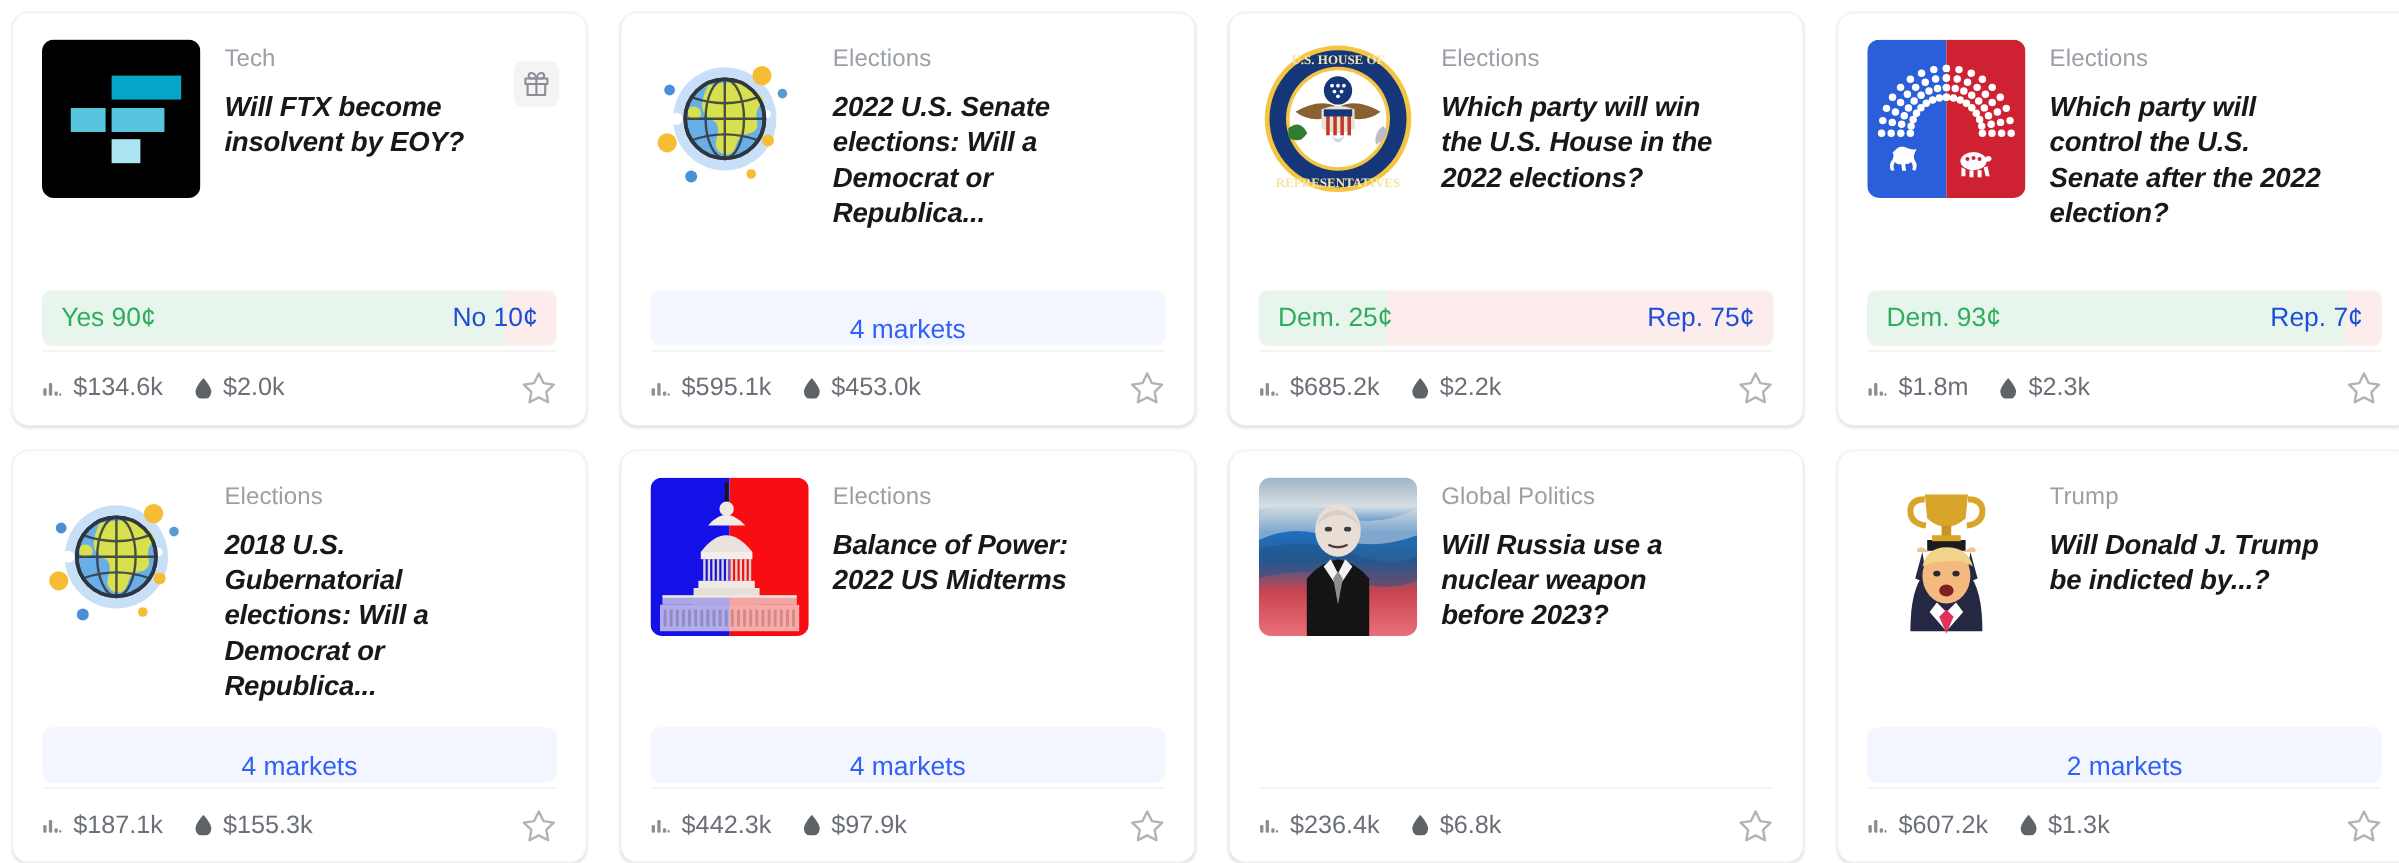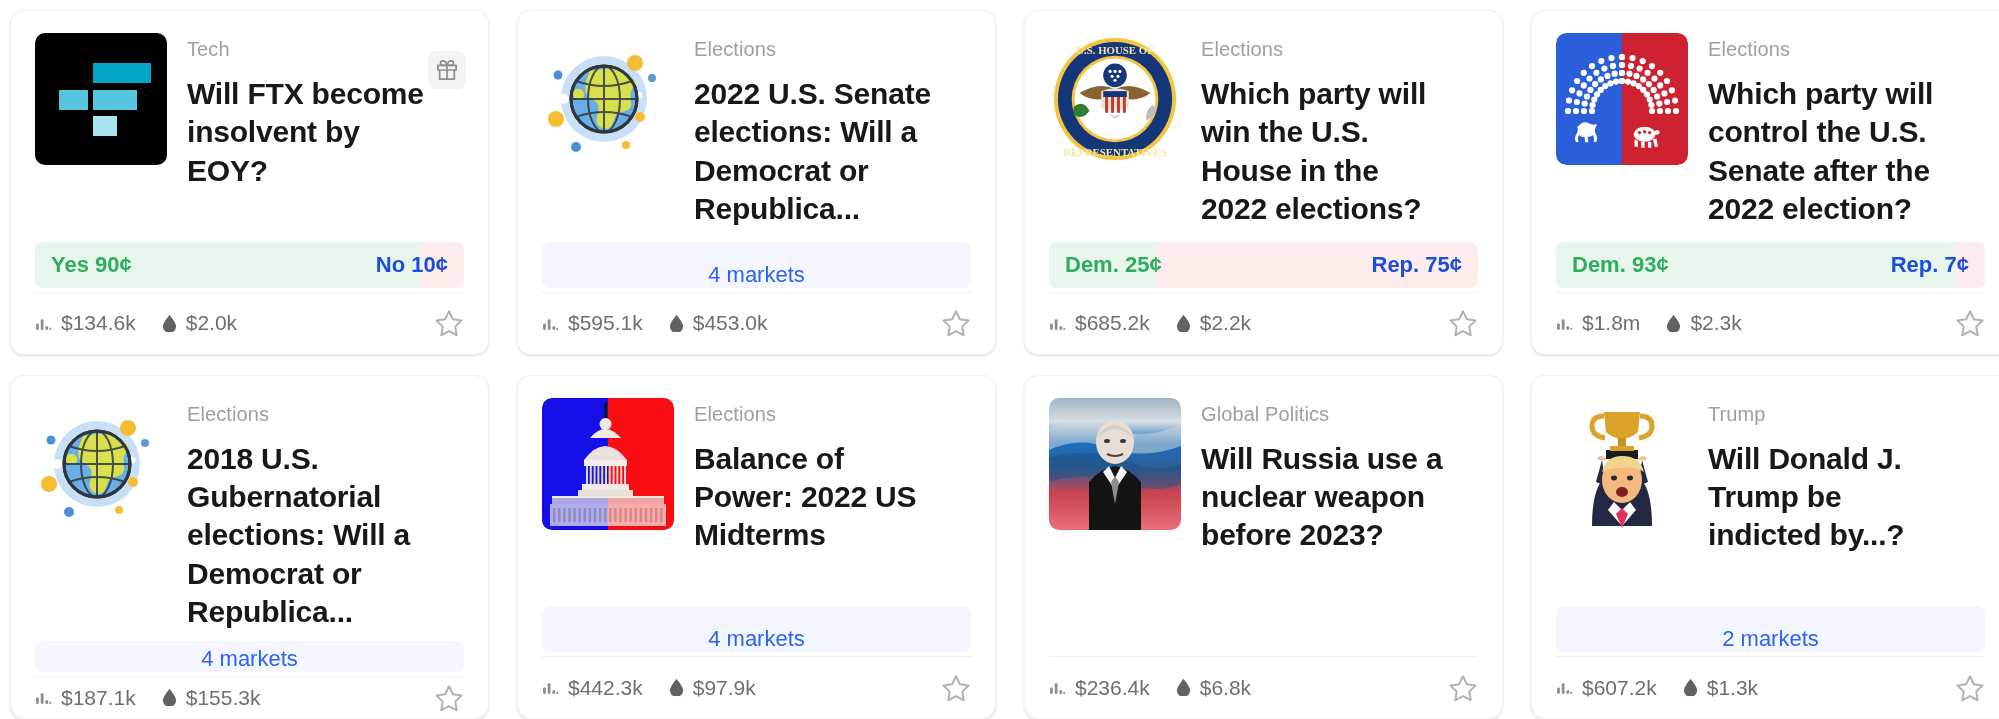--- a/index.html
+++ b/index.html
@@ -34,41 +34,41 @@
   .thumb {
     width: 132px; height: 132px; flex: 0 0 132px;
     border-radius: 10px; overflow: hidden; position: relative;
   }
   .head-text { flex: 1; min-width: 0; padding-top: 4px; padding-right: 34px; }
   .category {
     font-size: 20px; color: #9aa0a6; font-weight: 400;
     letter-spacing: .1px; line-height: 1.2; margin-bottom: 14px;
   }
   .title {
-    font-size: 30px; font-weight: 700; color: #17181a;
-    line-height: 1.28; letter-spacing: -.2px;
+    font-size: 23px; font-weight: 700; color: #17181a;
+    line-height: 1.28; letter-spacing: -.2px; font-style: italic;
   }
   .gift-btn {
     position: absolute; top: 40px; right: 22px;
     width: 38px; height: 38px; border-radius: 8px;
     background: #f4f4f5; display: flex; align-items: center; justify-content: center;
   }
   .spacer { flex: 1 1 auto; min-height: 10px; }
 
   .price-bar {
     position: relative; height: 46px; border-radius: 8px; overflow: hidden;
     display: flex; align-items: center; margin-bottom: 4px;
     background: #fdecec;
   }
   .price-bar .fill-yes {
     position: absolute; left: 0; top: 0; bottom: 0;
     background: #e8f5ec;
   }
   .price-bar .lbl {
-    position: relative; font-size: 22px; font-weight: 700; white-space: nowrap;
+    position: relative; font-size: 22px; font-weight: 400; white-space: nowrap;
   }
   .price-bar .lbl.yes { color: #2fad5f; margin-left: 16px; }
   .price-bar .lbl.no  { color: #1d4ed8; margin-left: auto; margin-right: 16px; }
 
   .markets-btn {
     height: 46px; border-radius: 8px; background: #f3f6fe;
     display: flex; align-items: flex-end; justify-content: center;
     color: #2f62f5; font-size: 22px; font-weight: 400; margin-bottom: 4px;
   }
 

